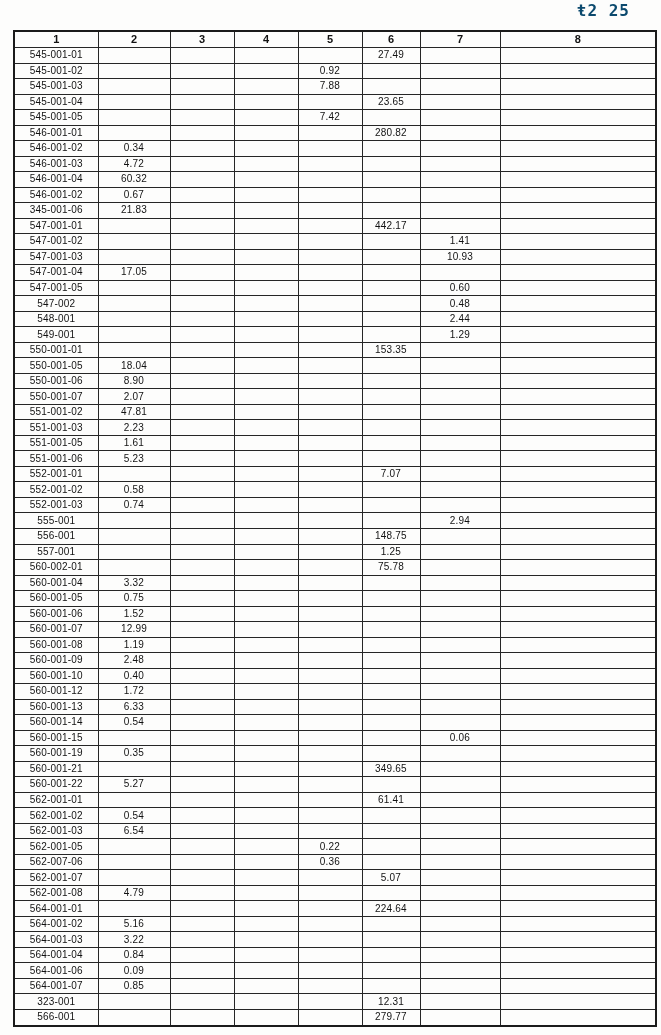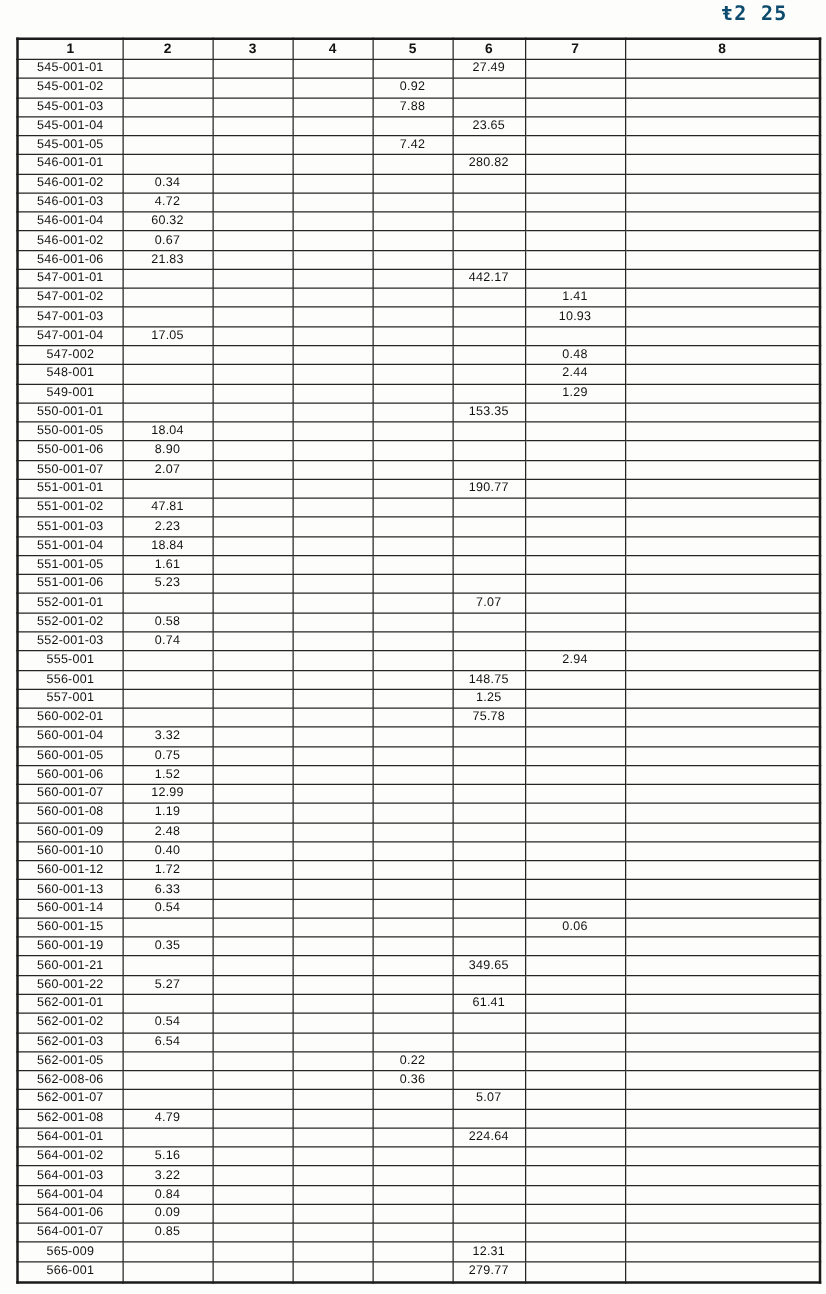--- a/index.html
+++ b/index.html
@@ -182,21 +182,21 @@
           <td>546-001-02</td>
           <td>0.67</td>
           <td></td>
           <td></td>
           <td></td>
           <td></td>
           <td></td>
           <td></td>
         </tr>
         <tr>
-          <td>546-001-06</td>
+          <td>345-001-06</td>
           <td>21.83</td>
           <td></td>
           <td></td>
           <td></td>
           <td></td>
           <td></td>
           <td></td>
         </tr>
         <tr>
           <td>547-001-01</td>
@@ -232,20 +232,30 @@
           <td>547-001-04</td>
           <td>17.05</td>
           <td></td>
           <td></td>
           <td></td>
           <td></td>
           <td></td>
           <td></td>
         </tr>
         <tr>
+          <td>547-001-05</td>
+          <td></td>
+          <td></td>
+          <td></td>
+          <td></td>
+          <td></td>
+          <td>0.60</td>
+          <td></td>
+        </tr>
+        <tr>
           <td>547-002</td>
           <td></td>
           <td></td>
           <td></td>
           <td></td>
           <td></td>
           <td>0.48</td>
           <td></td>
         </tr>
         <tr>
@@ -302,60 +312,40 @@
           <td>550-001-07</td>
           <td>2.07</td>
           <td></td>
           <td></td>
           <td></td>
           <td></td>
           <td></td>
           <td></td>
         </tr>
         <tr>
-          <td>551-001-01</td>
-          <td></td>
-          <td></td>
-          <td></td>
-          <td></td>
-          <td>190.77</td>
-          <td></td>
-          <td></td>
-        </tr>
-        <tr>
           <td>551-001-02</td>
           <td>47.81</td>
           <td></td>
           <td></td>
           <td></td>
           <td></td>
           <td></td>
           <td></td>
         </tr>
         <tr>
           <td>551-001-03</td>
           <td>2.23</td>
           <td></td>
           <td></td>
           <td></td>
           <td></td>
           <td></td>
           <td></td>
         </tr>
         <tr>
-          <td>551-001-04</td>
-          <td>18.84</td>
-          <td></td>
-          <td></td>
-          <td></td>
-          <td></td>
-          <td></td>
-          <td></td>
-        </tr>
-        <tr>
           <td>551-001-05</td>
           <td>1.61</td>
           <td></td>
           <td></td>
           <td></td>
           <td></td>
           <td></td>
           <td></td>
         </tr>
         <tr>
@@ -612,21 +602,21 @@
           <td>562-001-05</td>
           <td></td>
           <td></td>
           <td></td>
           <td>0.22</td>
           <td></td>
           <td></td>
           <td></td>
         </tr>
         <tr>
-          <td>562-008-06</td>
+          <td>562-007-06</td>
           <td></td>
           <td></td>
           <td></td>
           <td>0.36</td>
           <td></td>
           <td></td>
           <td></td>
         </tr>
         <tr>
           <td>562-001-07</td>
@@ -702,21 +692,21 @@
           <td>564-001-07</td>
           <td>0.85</td>
           <td></td>
           <td></td>
           <td></td>
           <td></td>
           <td></td>
           <td></td>
         </tr>
         <tr>
-          <td>565-009</td>
+          <td>323-001</td>
           <td></td>
           <td></td>
           <td></td>
           <td></td>
           <td>12.31</td>
           <td></td>
           <td></td>
         </tr>
         <tr>
           <td>566-001</td>

